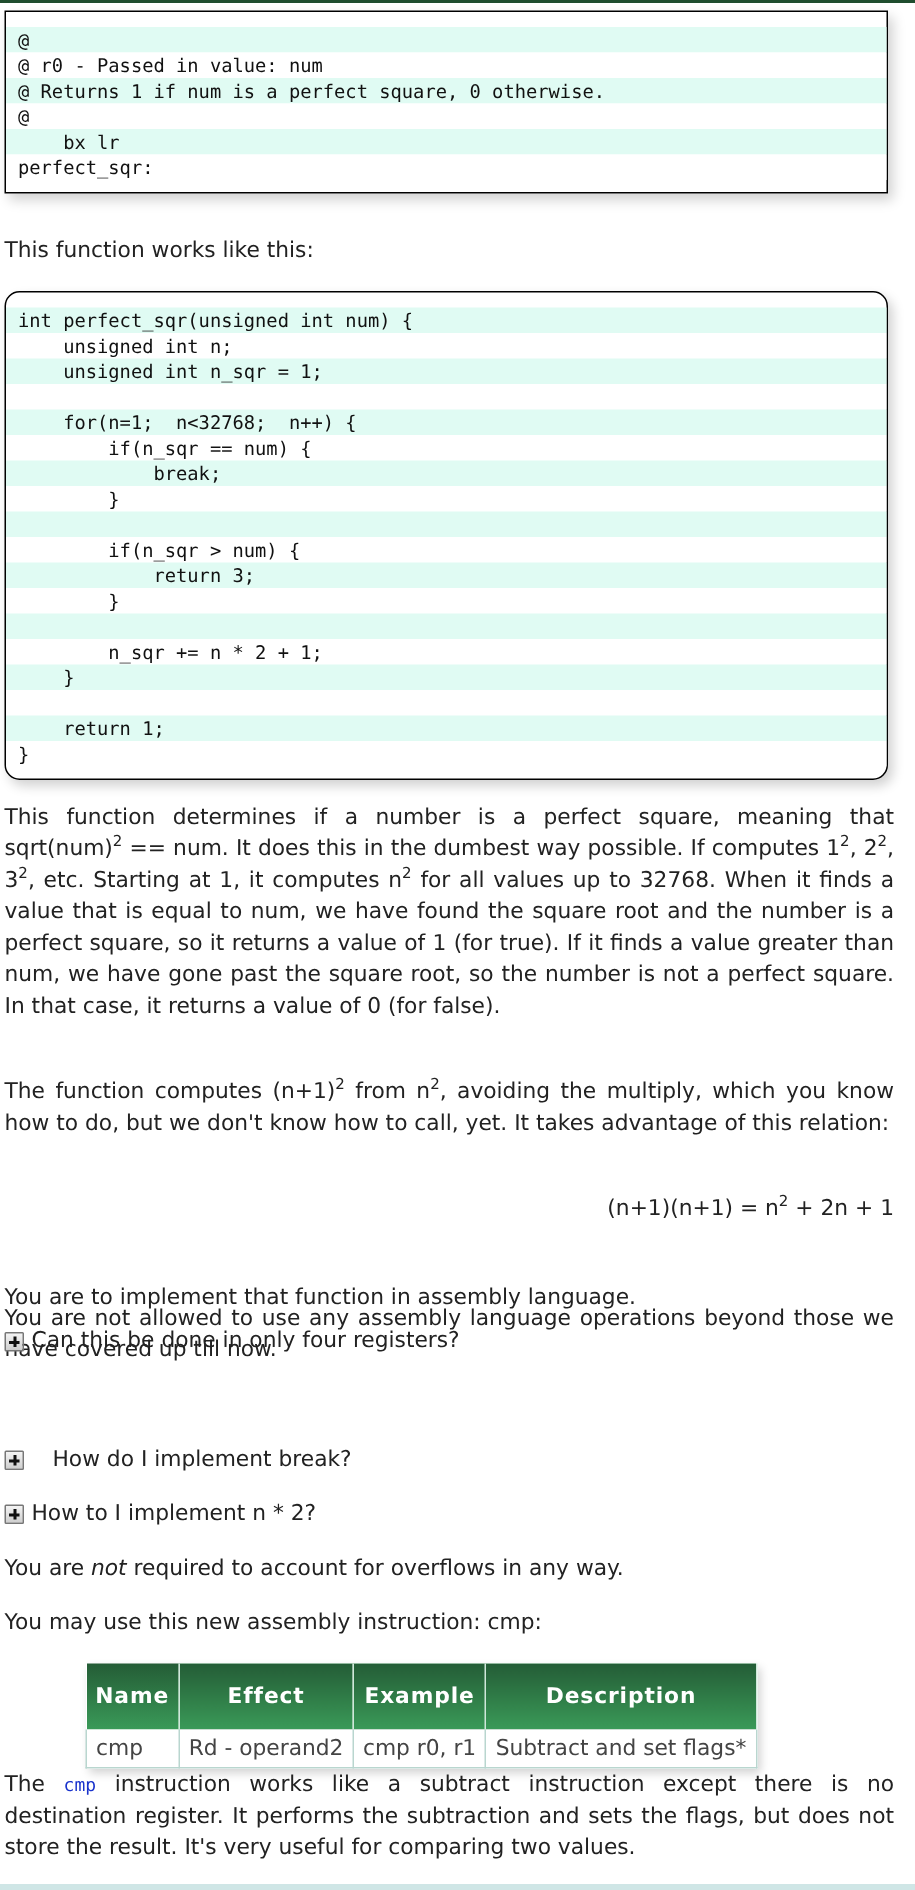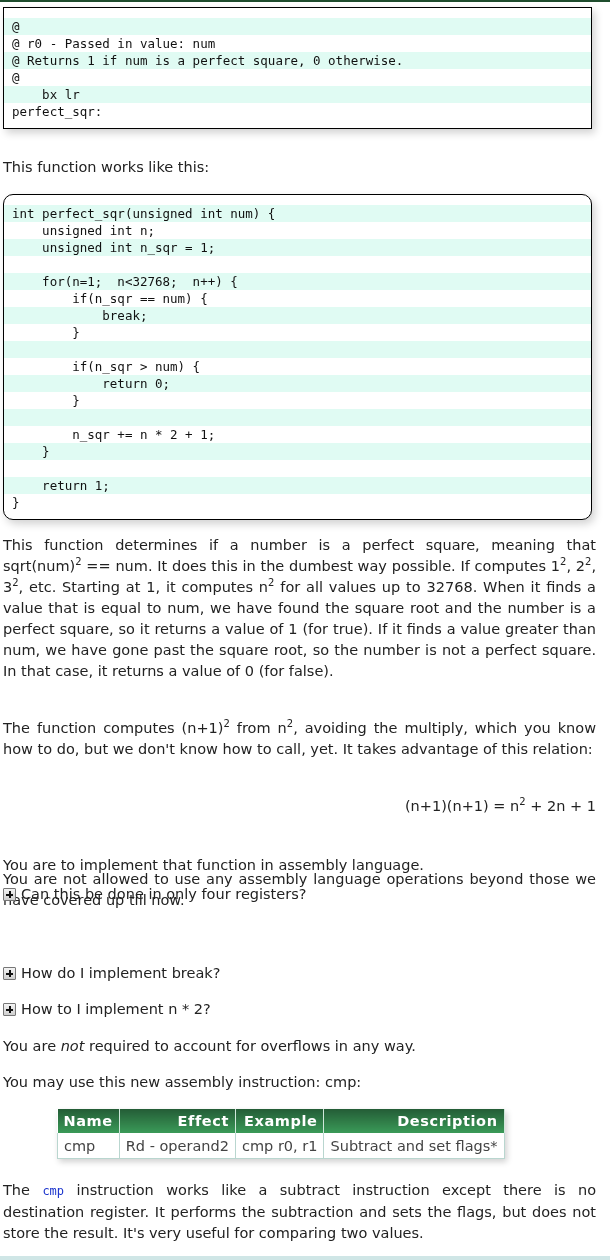--- a/index.html
+++ b/index.html
@@ -76,22 +76,22 @@
       left: 57px; top: 1109px;
       border-collapse: collapse;
       box-shadow: 2px 3px 6px rgba(0,0,0,0.18);
       font-size: 14.5px;
     }
     table.instr th {
       background: linear-gradient(#245c36, #3a9a58);
       color: #fff;
       font-weight: bold;
       letter-spacing: 0.6px;
-      text-align: right;
-      padding: 2px 6px;
+      text-align: center;
+      padding: 12px 6px;
       height: 20px;
       border-right: 1px solid #cfe7da;
     }
     table.instr td {
       padding: 2px 6px;
       height: 21px;
       color: #444;
       border-right: 1px solid #b9d6cf;
       border-bottom: 1px solid #b9d6cf;
       background: #fff;
@@ -127,21 +127,21 @@
   <div class="code-line">int perfect_sqr(unsigned int num) {</div>
   <div class="code-line">    unsigned int n;</div>
   <div class="code-line">    unsigned int n_sqr = 1;</div>
   <div class="code-line"></div>
   <div class="code-line">    for(n=1;  n&lt;32768;  n++) {</div>
   <div class="code-line">        if(n_sqr == num) {</div>
   <div class="code-line">            break;</div>
   <div class="code-line">        }</div>
   <div class="code-line"></div>
   <div class="code-line">        if(n_sqr &gt; num) {</div>
-  <div class="code-line">            return 0;</div>
+  <div class="code-line">            return 3;</div>
   <div class="code-line">        }</div>
   <div class="code-line"></div>
   <div class="code-line">        n_sqr += n * 2 + 1;</div>
   <div class="code-line">    }</div>
   <div class="code-line"></div>
   <div class="code-line">    return 1;</div>
   <div class="code-line">}</div>
 </div>
 
 <p class="para" style="top:535px;"><span>This function determines if a number is a perfect square, meaning that sqrt(num)</span><sup>2</sup><span> == num. It does this in the dumbest way possible. If computes 1</span><sup>2</sup><span>, 2</span><sup>2</sup><span>, 3</span><sup>2</sup><span>, etc. Starting at 1, it computes n</span><sup>2</sup><span> for all values up to 32768. When it finds a value that is equal to num, we have found the square root and the number is a perfect square, so it returns a value of 1 (for true). If it finds a value greater than num, we have gone past the square root, so the number is not a perfect square. In that case, it returns a value of 0 (for false).</span></p>
@@ -151,21 +151,21 @@
 <p class="para center" style="top:796px;"><span>(n+1)(n+1) = n</span><sup>2</sup><span> + 2n + 1</span></p>
 
 <p class="para" style="top:833px;margin-top:22px;">You are to implement that function in assembly language.</p>
 
 <p class="para" style="top:869px;">You are not allowed to use any assembly language operations beyond those we have covered up till now.</p>
 
 <div class="expander" style="top:884px;">
   <span class="plus-icon"></span>
   <span>Can this be done in only four registers?</span>
 </div>
-<div class="expander" style="top:963px;">
+<div class="expander" style="top:963px;gap:14px;">
   <span class="plus-icon"></span>
   <span>How do I implement break?</span>
 </div>
 <div class="expander" style="top:999px;">
   <span class="plus-icon"></span>
   <span>How to I implement n * 2?</span>
 </div>
 
 <p class="para" style="top:1036px;"><span>You are </span><em>not</em><span> required to account for overflows in any way.</span></p>
 

